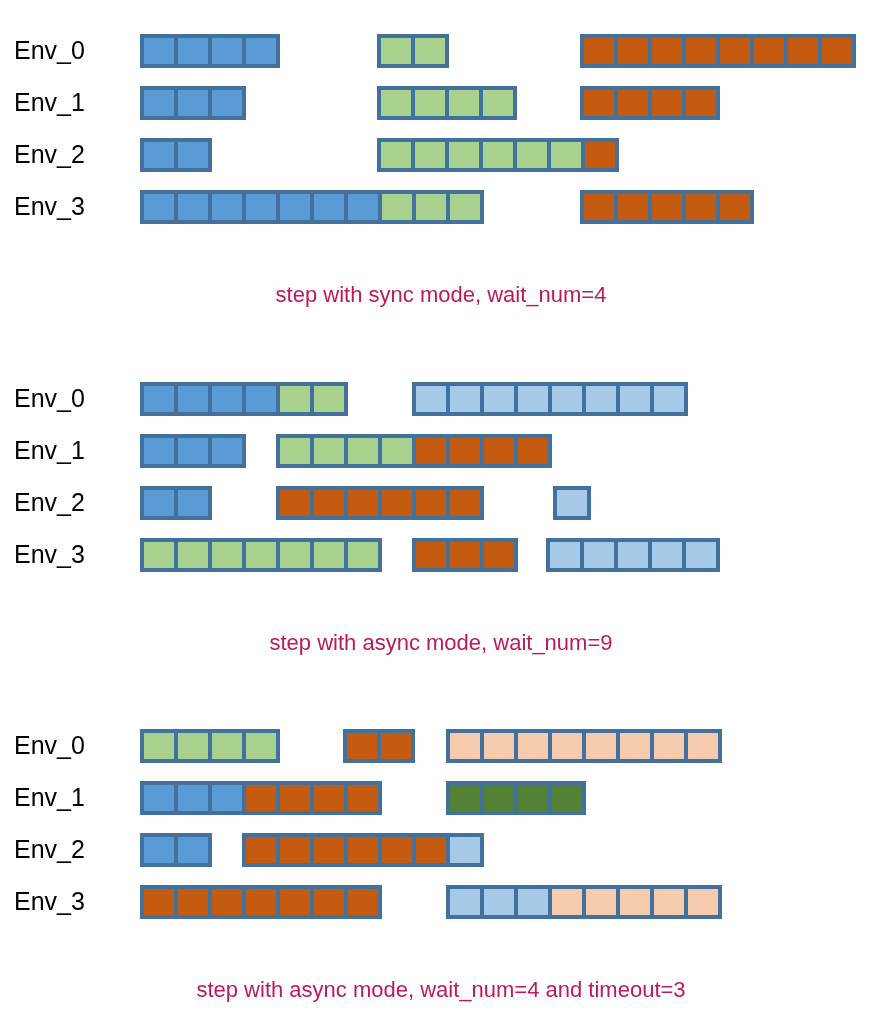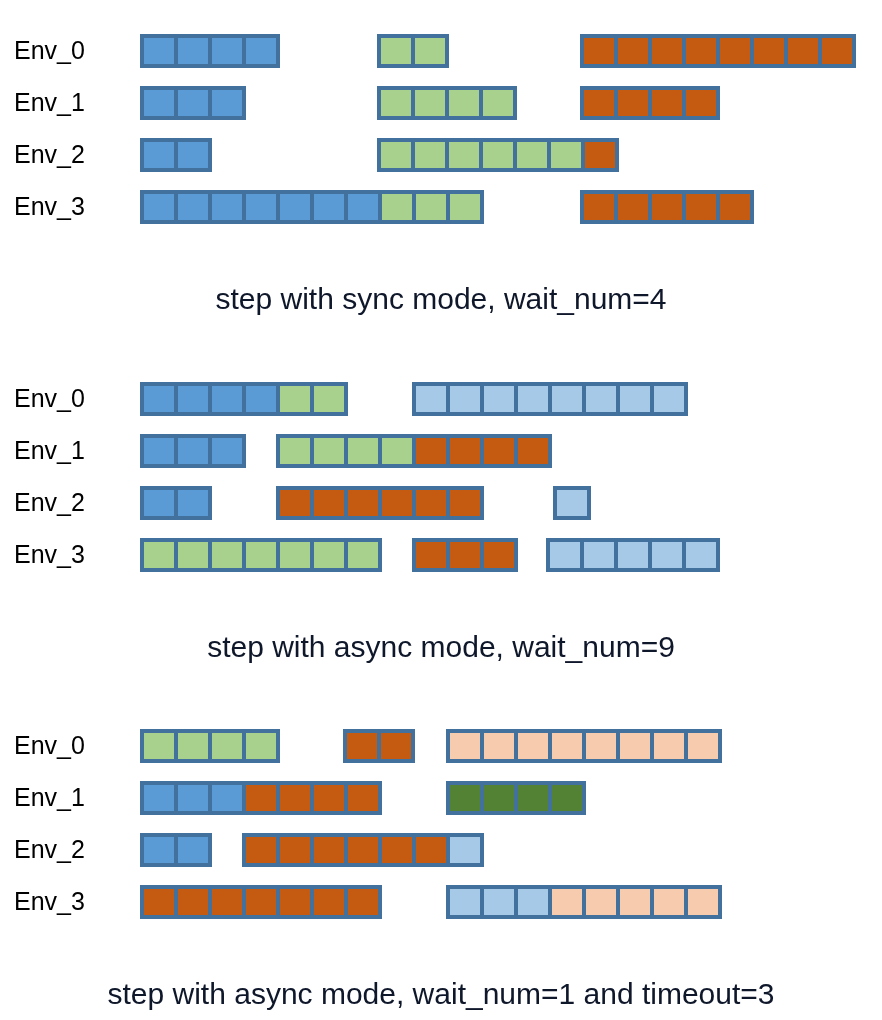--- a/index.html
+++ b/index.html
@@ -84,22 +84,22 @@
   .cell.orange    { background: #c55a11; }
   .cell.lightblue { background: #a6c9e8; }
   .cell.lightorange { background: #f7cbad; }
   .cell.darkgreen { background: #548235; }
 
   .caption {
     position: absolute;
     left: 0;
     width: 882px;
     text-align: center;
-    font-size: 30px;
-    color: #0f172a;
+    font-size: 22px;
+    color: #be185d;
     white-space: nowrap;
   }
 </style>
 </head>
 <body>
 
 <div class="diagram" id="diagram">
     <div class="section" style="top: 10px;">
       <div class="env-row" style="top: 0px;">
         <div class="env-label">Env_0</div>
@@ -365,15 +365,15 @@
             <div class="cell lightblue"></div>
             <div class="cell lightblue"></div>
             <div class="cell lightorange"></div>
             <div class="cell lightorange"></div>
             <div class="cell lightorange"></div>
             <div class="cell lightorange"></div>
             <div class="cell lightorange"></div>
           </div>
         </div>
       </div>
-      <div class="caption" style="top: 272px;">step with async mode, wait_num=1 and timeout=3</div>
+      <div class="caption" style="top: 272px;">step with async mode, wait_num=4 and timeout=3</div>
     </div>
   </div>
 
 </body></html>

